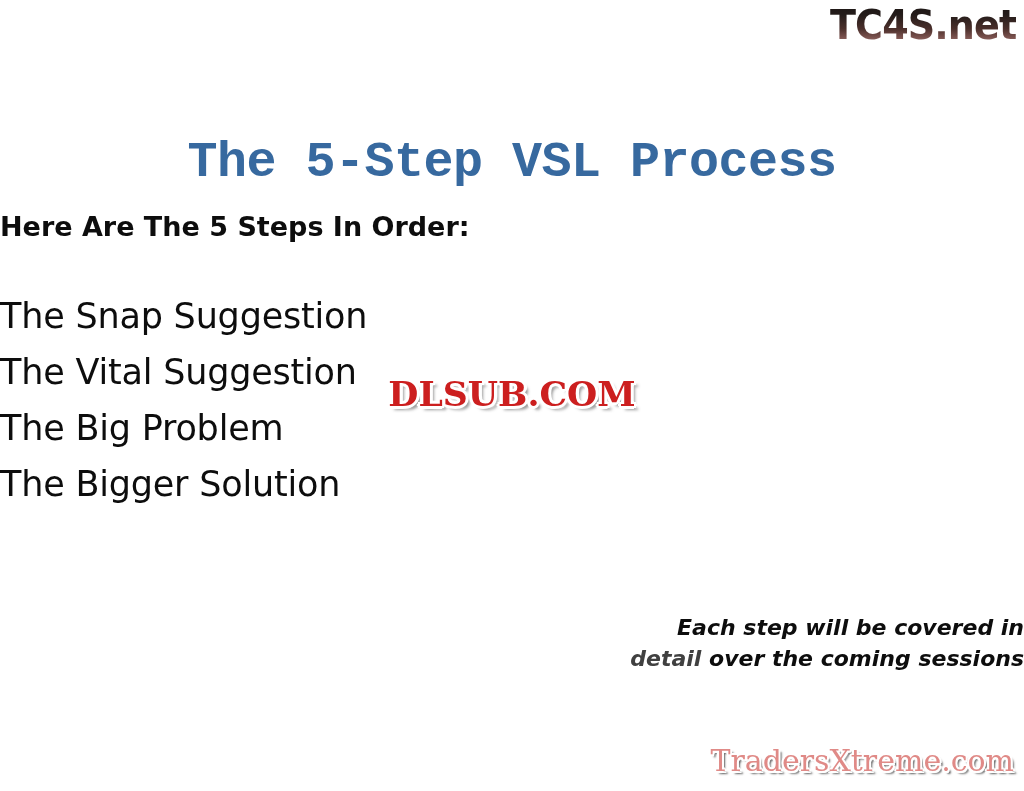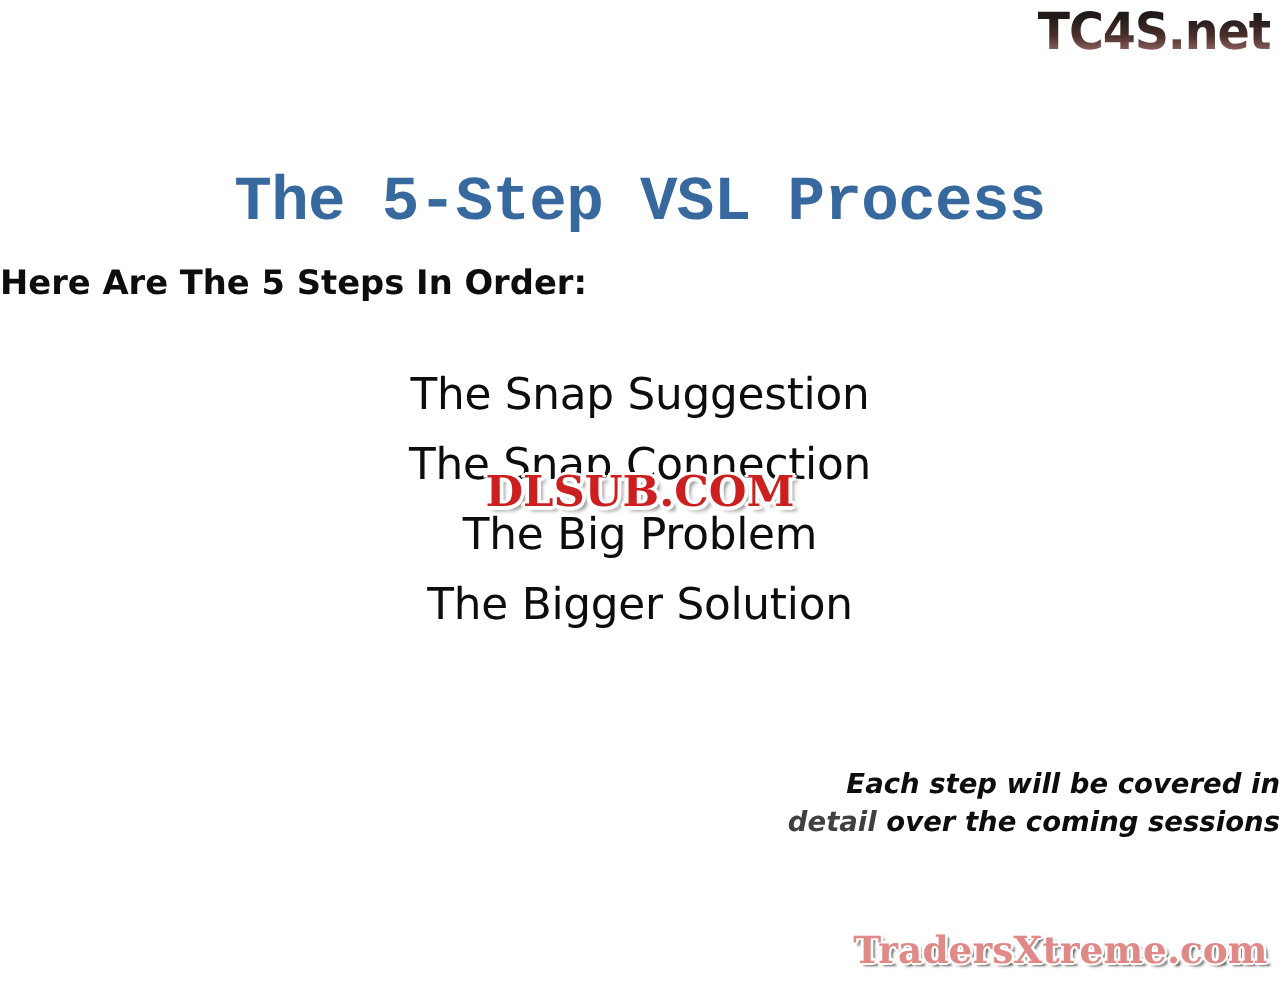--- a/index.html
+++ b/index.html
@@ -75,21 +75,21 @@
     color: #0d0d0d;
     white-space: nowrap;
   }
 
   
   .steps {
     position: absolute;
     left: 0;
     right: 0;
     top: 288px;
-    text-align: center;
+    text-align: left;
   }
   .step-item {
     font-family: "DejaVu Sans", sans-serif;
     font-weight: 400;
     font-size: 35px;
     line-height: 56px;
     color: #0d0d0d;
     white-space: nowrap;
     letter-spacing: -0.2px;
   }
@@ -137,21 +137,21 @@
        0    3px 0 #ffffff,
        4px  4px 3px rgba(70,70,70,0.55);
   }
 
   
   .watermark-bottom {
     position: absolute;
     right: 10px;
     bottom: 12px;
     font-family: "DejaVu Serif", serif;
-    font-weight: bold;
+    font-weight: normal;
     font-size: 30px;
     line-height: 36px;
     color: #e08a87;
     white-space: nowrap;
     text-shadow:
       -1.5px -1.5px 0 #ffffff,
        1.5px -1.5px 0 #ffffff,
       -1.5px  1.5px 0 #ffffff,
        1.5px  1.5px 0 #ffffff,
       -2px  0   0 #ffffff,
@@ -167,21 +167,21 @@
 <div class="slide">
 
   <div class="brand-logo">TC4S.net</div>
 
   <h1 class="title">The 5-Step VSL Process</h1>
 
   <h2 class="subtitle">Here Are The 5 Steps In Order:</h2>
 
   <div class="steps">
     <div class="step-item">The Snap Suggestion</div>
-    <div class="step-item">The Snap Connection</div>
+    <div class="step-item">The Vital Suggestion</div>
     <div class="step-item">The Big Problem</div>
     <div class="step-item">The Bigger Solution</div>
   </div>
 
   <div class="watermark-center">DLSUB.COM</div>
 
   <div class="footnote">
     <div>Each step will be covered in</div>
     <div><span class="accent">detail</span><span> over the coming sessions</span></div>
   </div>

